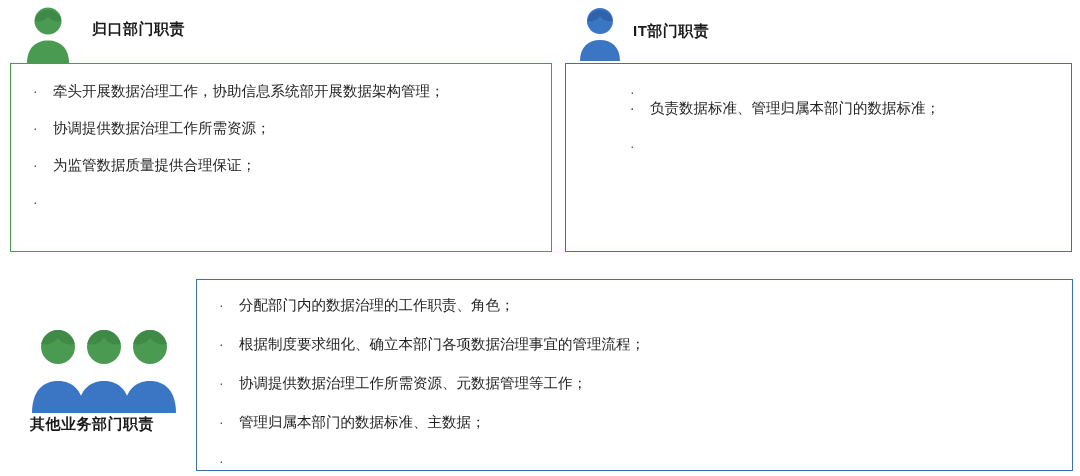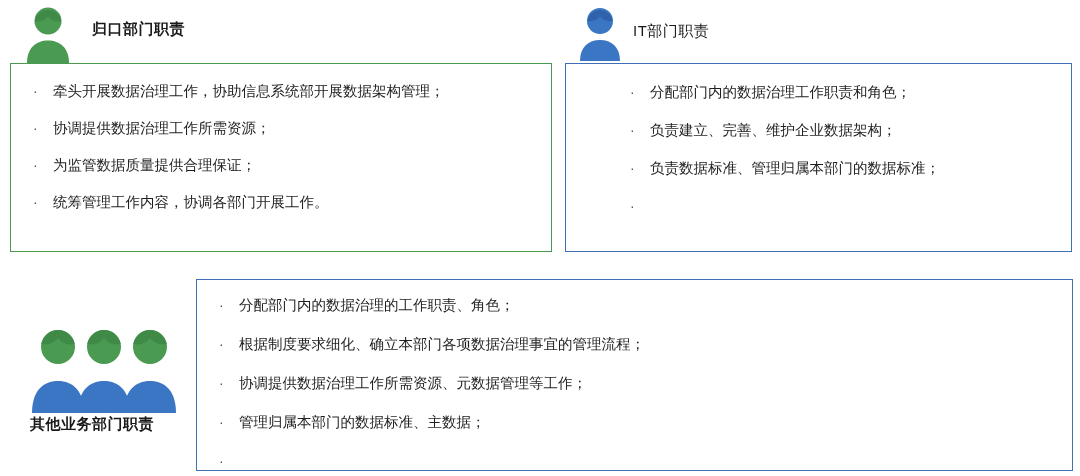--- a/index.html
+++ b/index.html
@@ -58,21 +58,21 @@
     top: 4px;
     width: 510px;
     height: 250px;
   }
   #group-it .title {
     position: absolute;
     left: 68px;
     top: 18px;
     font-size: 15px;
     color: #1a1a1a;
-    font-weight: 400;
+    font-weight: 700;
     letter-spacing: 0.5px;
   }
   #group-it .avatar-wrap {
     position: absolute;
     left: 6px;
     top: 2px;
     width: 58px;
     height: 56px;
   }
   #group-it .box {
@@ -187,21 +187,20 @@
       <li>
         <span class="dot">·</span>
         <span>协调提供数据治理工作所需资源；</span>
       </li>
       <li>
         <span class="dot">·</span>
         <span>为监管数据质量提供合理保证；</span>
       </li>
       <li>
         <span class="dot">·</span>
-        <span>统筹管理工作内容，协调各部门开展工作。</span>
       </li>
     </ul>
   </div>
 </div>
 
 <div class="panel" id="group-it">
 
   <div class="avatar-wrap">
     <svg width="58" height="56" viewBox="0 0 58 56" xmlns="http://www.w3.org/2000/svg">
       <circle cx="29" cy="15" r="13" fill="#3b76c4"></circle>
@@ -209,25 +208,23 @@
       <path d="M9 55 C9 41 17.5 34 29 34 C40.5 34 49 41 49 55 Z" fill="#3b76c4"></path>
     </svg>
   </div>
 
   <div class="title">IT部门职责</div>
 
   <div class="box">
     <ul class="bullets" id="list-it">
       <li>
         <span class="dot">·</span>
-        <span>分配部门内的数据治理工作职责和角色；</span>
-      </li>
-      <li>
-        <span class="dot">·</span>
-        <span>负责建立、完善、维护企业数据架构；</span>
+      </li>
+      <li>
+        <span class="dot">·</span>
       </li>
       <li>
         <span class="dot">·</span>
         <span>负责数据标准、管理归属本部门的数据标准；</span>
       </li>
       <li>
         <span class="dot">·</span>
       </li>
     </ul>
   </div>

